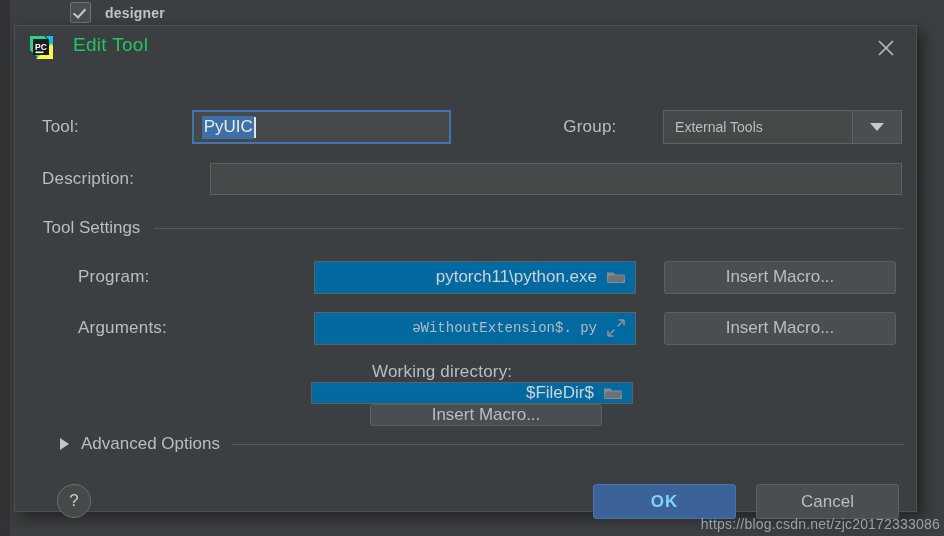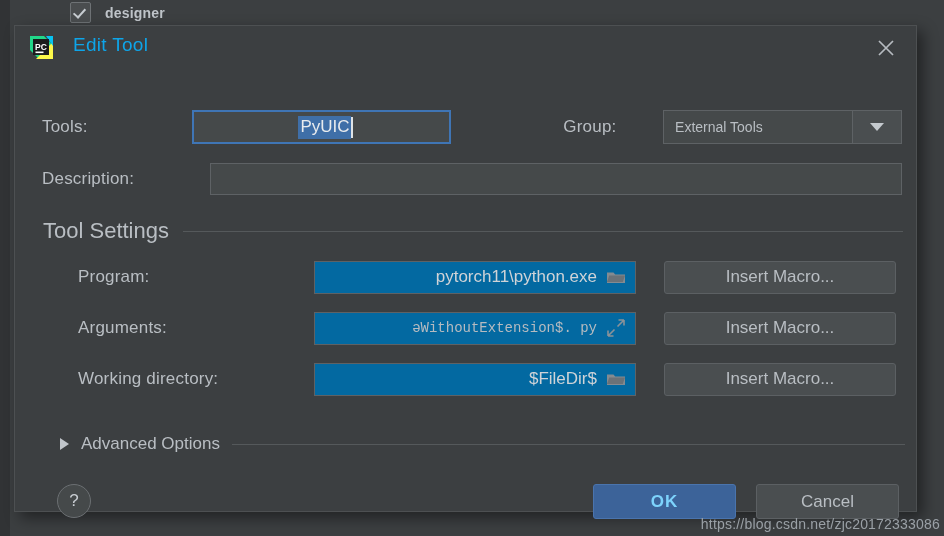--- a/index.html
+++ b/index.html
@@ -86,21 +86,21 @@
   }
   .pc-icon {
     position: absolute;
     left: 15px; top: 10px;
     width: 23px; height: 23px;
   }
   .title-text {
     position: absolute;
     left: 58px; top: 8px;
     font-size: 19px;
-    color: #0ea5e9;
+    color: #22c55e;
     letter-spacing: .3px;
   }
   .close-btn {
     position: absolute;
     right: 18px; top: 10px;
     width: 24px; height: 24px;
     cursor: pointer;
   }
   .close-btn svg { display: block; }
 
@@ -121,21 +121,20 @@
   .name-label { width: 168px; }
   .name-input-wrap {
     position: relative;
     width: 290px; height: 34px;
     background: #45494a;
     border: 2px solid #3f75b5;
     box-sizing: border-box;
     display: flex;
     align-items: center;
     padding-left: 8px;
-    justify-content: center;
   }
   .name-sel {
     background: #3f6fa8;
     color: #e8ebee;
     font-size: 17px;
     padding: 1px 1px 2px 2px;
   }
   .caret {
     display: inline-block;
     width: 2px;
@@ -194,35 +193,35 @@
   .group-header {
     position: absolute;
     left: 28px; top: 192px;
     width: 860px;
     display: flex;
     align-items: center;
     gap: 14px;
   }
   .group-header .ttl {
     color: #b9bec3;
-    font-size: 22px;
+    font-size: 17px;
     white-space: nowrap;
   }
   .group-header .line {
     flex: 1;
     height: 1px;
     background: #55595b;
   }
 
   
   .srow { position: absolute; left: 27px; width: 860px; height: 34px; display: flex; align-items: center; }
   .srow .field-label { width: 272px; padding-left: 36px; box-sizing: border-box; }
   .srow-1 { top: 234px; }
   .srow-2 { top: 285px; }
-  .srow-3 { top: 336px; }
+  .srow-3 { top: 336px; flex-direction: column; }
 
   .text-field {
     position: relative;
     width: 322px; height: 33px;
     background: #0369a1;
     border: 1px solid #5e6265;
     box-sizing: border-box;
     display: flex;
     align-items: center;
     text-align: right;
@@ -368,21 +367,21 @@
       </span>
       <span class="title-text">Edit Tool</span>
       <span class="close-btn">
         <svg width="24" height="24" viewBox="0 0 24 24">
           <path d="M5 5 L19 19 M19 5 L5 19" stroke="#b6bbc0" stroke-width="1.7" fill="none"></path>
         </svg>
       </span>
     </div>
 
     <div class="row row-name">
-      <span class="field-label name-label">Tools:</span>
+      <span class="field-label name-label">Tool:</span>
       <span class="name-input-wrap">
         <span class="name-sel">PyUIC</span>
           <span class="caret"></span>
       </span>
       <span class="field-label group-label">Group:</span>
       <span class="combo">
         <span class="combo-value">External Tools</span>
         <span class="combo-arrow">
             <i></i>
           </span>

